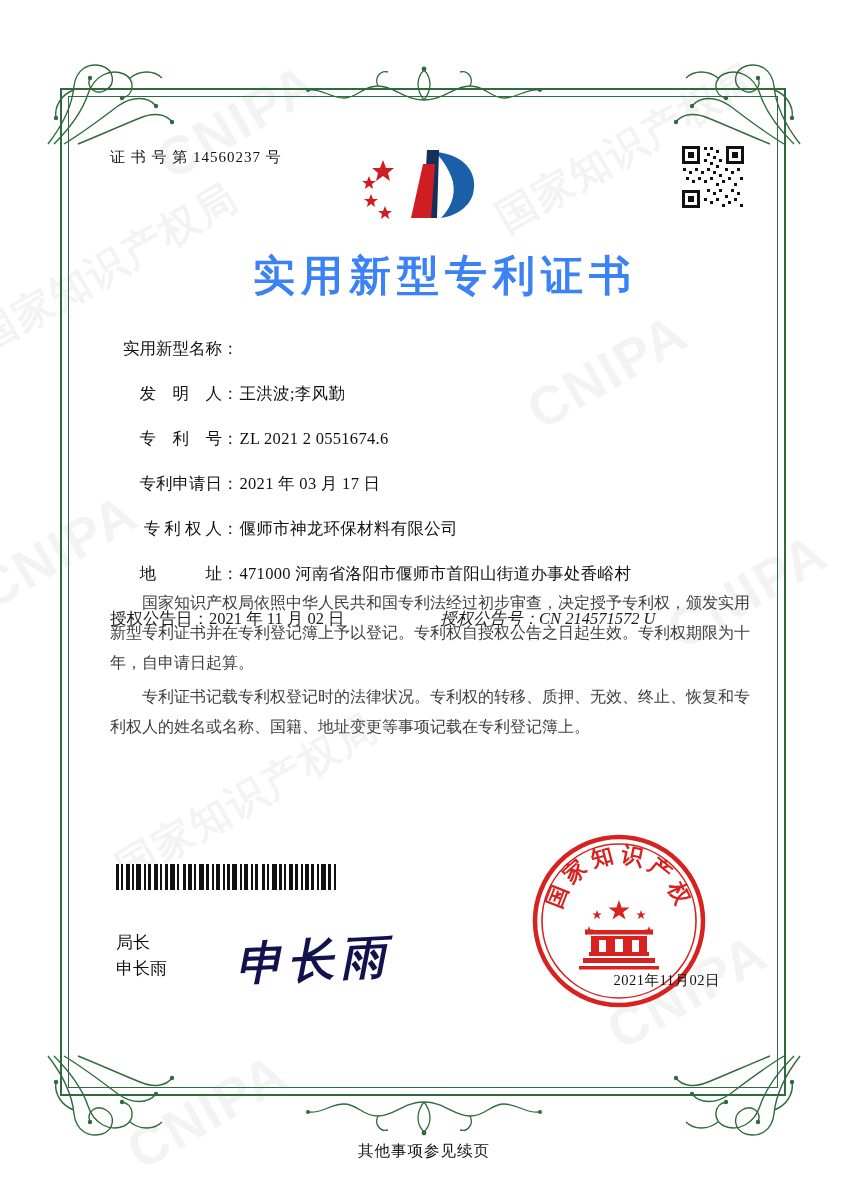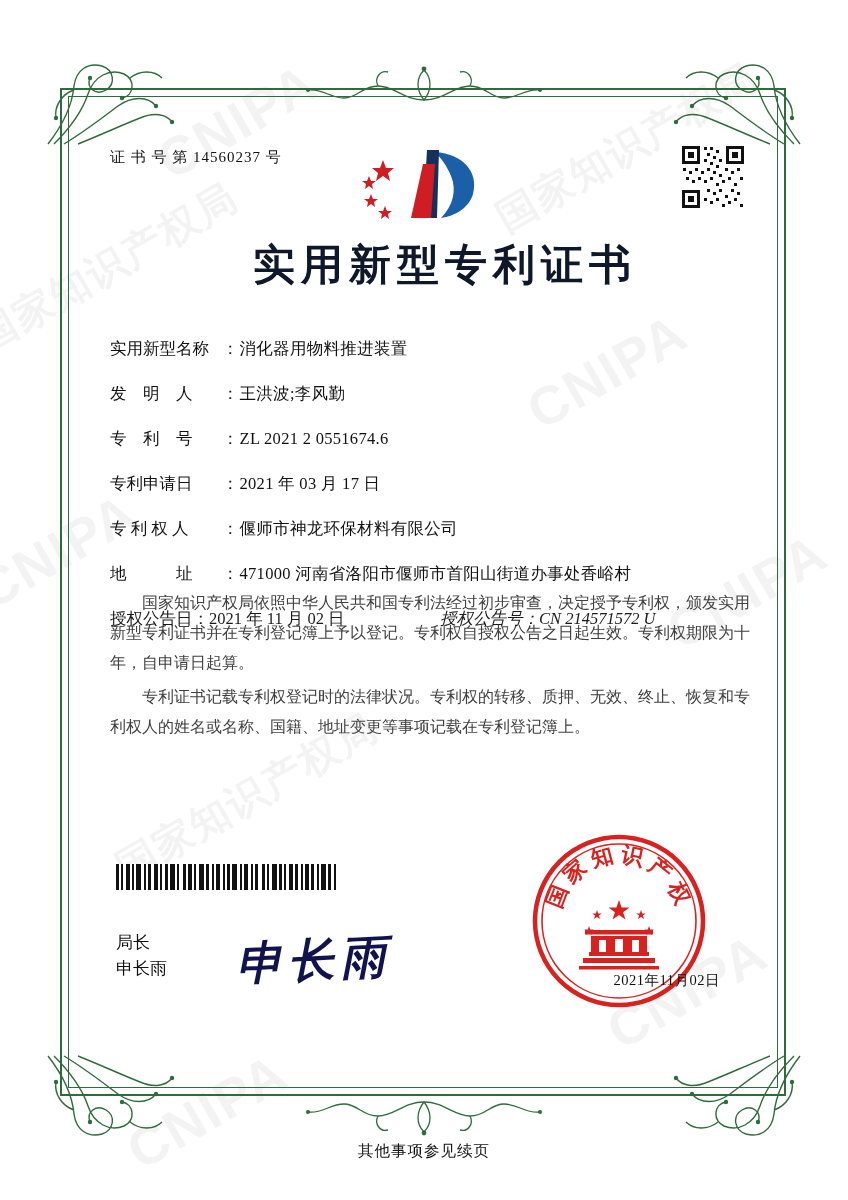--- a/index.html
+++ b/index.html
@@ -128,27 +128,27 @@
     transform: translateX(-50%);
     width: 160px;
     height: 84px;
   }
   .logo svg { display: block; width: 100%; height: 100%; }
 
   .title {
     position: absolute;
     left: 0;
     right: 0;
-    top: 141px;
+    top: 152px;
     text-align: center;
     font-family: "Liberation Serif", "DejaVu Serif", serif;
     font-size: 42px;
     font-weight: 700;
     letter-spacing: 6px;
-    color: #0f172a;
+    color: #3b82f6;
     padding-left: 44px;
   }
 
   .fields {
     position: absolute;
     left: 42px;
     top: 242px;
     right: 38px;
   }
   .field-row {
@@ -156,20 +156,21 @@
     align-items: baseline;
     margin-bottom: 23px;
     font-size: 16.5px;
     color: #111;
   }
   .f-label {
     width: 112px;
     flex: 0 0 112px;
     letter-spacing: 0px;
     white-space: nowrap;
+    text-align: right;
   }
   .f-colon { margin: 0 1px 0 0; }
   .f-value { flex: 1; letter-spacing: 0.3px; }
   .f-value.mono { font-family: Liberation Serif, serif; }
 
   .pub-row {
     display: flex;
     align-items: baseline;
     font-size: 16.5px;
     margin-top: 4px;
@@ -479,21 +480,20 @@
         </g>
       </svg>
     </div>
 
     <div class="title">实用新型专利证书</div>
 
     <div class="fields">
       <div class="field-row">
         <span class="f-label">实用新型名称</span>
         <span class="f-colon">：</span>
-        <span class="f-value">消化器用物料推进装置</span>
       </div>
       <div class="field-row">
         <span class="f-label">发　明　人</span>
         <span class="f-colon">：</span>
         <span class="f-value">王洪波;李风勤</span>
       </div>
       <div class="field-row">
         <span class="f-label">专　利　号</span>
         <span class="f-colon">：</span>
         <span class="f-value mono">ZL 2021 2 0551674.6</span>

